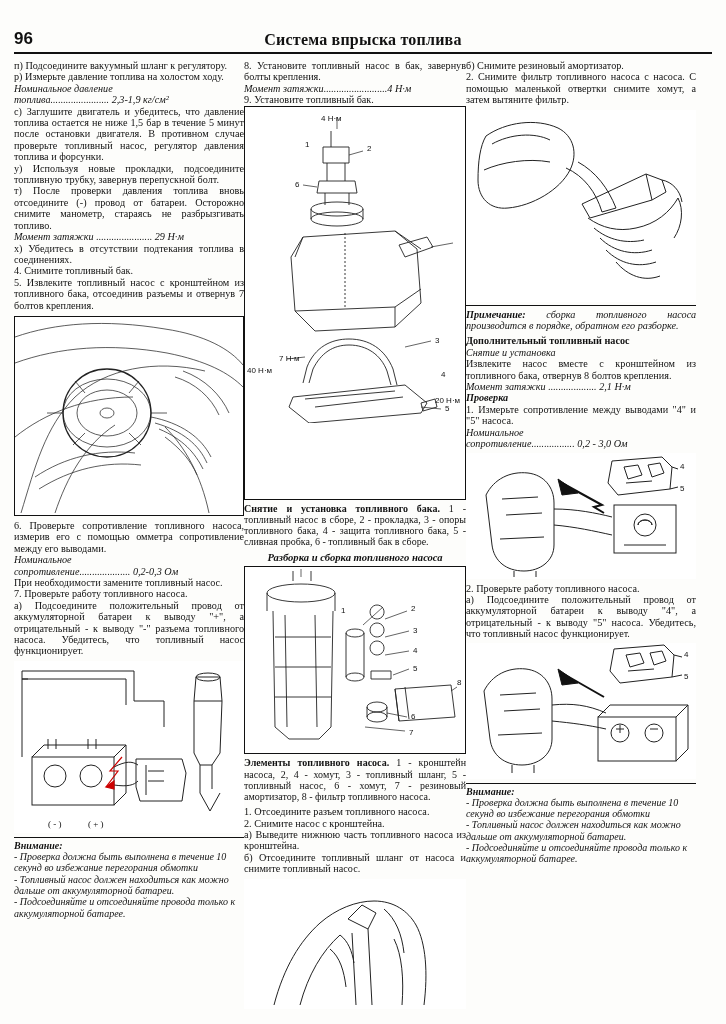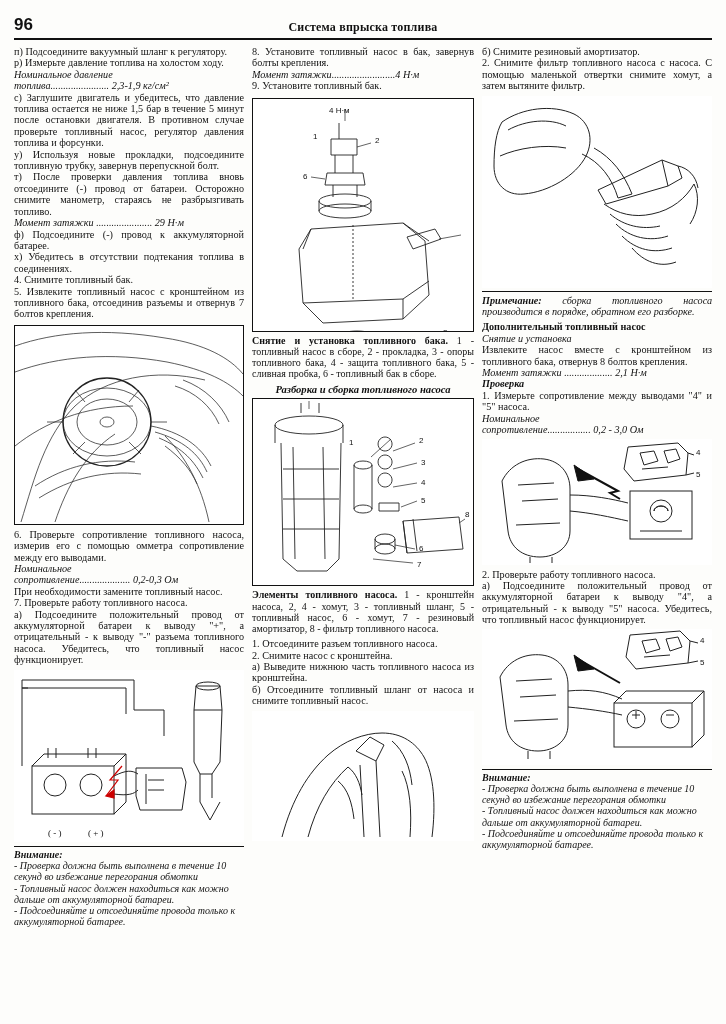--- a/index.html
+++ b/index.html
@@ -8,48 +8,47 @@
     width:726px; height:1024px;
     background:#fdfdfb;
     font-family:"Liberation Serif", serif;
     color:#111;
     position:relative;
     overflow:hidden;
   }
   .page {
     width:726px; height:1024px;
     position:relative;
-    padding:10px 14px 6px 14px;
+    padding:24px 14px 6px 14px;
   }
   
   .header {
     display:flex; align-items:flex-end;
     border-bottom:2px solid #111;
     padding-bottom:3px;
     margin-bottom:6px;
     height:30px;
   }
   .page-num {
     font-size:17px; font-weight:bold;
     font-family:"Liberation Sans", sans-serif;
     width:60px;
   }
   .header-title {
     flex:1; text-align:center;
-    font-size:12px; font-weight:bold;
+    font-size:16px; font-weight:bold;
     font-family:"Liberation Serif", serif;
     letter-spacing:0.2px;
     margin-top:40px;
   }
   .header-spacer { width:60px; }
 
   
   .cols {
     display:flex;
-    gap:8px;
     height:960px;
   }
   .col {
     width:230px;
     position:relative;
   }
   .col.mid { width:222px; }
   p, .txt {
     font-size:10.2px;
     line-height:11.4px;
@@ -113,21 +112,20 @@
 
     <div class="col">
       <p class="txt">п) Подсоедините вакуумный шланг к регулятору.</p>
       <p class="txt">р) Измерьте давление топлива на холостом ходу.</p>
       <p class="txt ital">Номинальное давление</p>
       <p class="txt ital">топлива....................... 2,3-1,9 кг/см²</p>
       <p class="txt">с) Заглушите двигатель и убедитесь, что давление топлива остается не ниже 1,5 бар в течение 5 минут после остановки двигателя. В противном случае проверьте топливный насос, регулятор давления топлива и форсунки.</p>
       <p class="txt">у) Используя новые прокладки, подсоедините топливную трубку, завернув перепускной болт.</p>
       <p class="txt">т) После проверки давления топлива вновь отсоедините (-) провод от батареи. Осторожно снимите манометр, стараясь не разбрызгивать топливо.</p>
       <p class="txt ital">Момент затяжки ...................... 29 Н·м</p>
-      <p class="txt">ф) Подсоедините (-) провод к аккумуляторной батарее.</p>
       <p class="txt">х) Убедитесь в отсутствии подтекания топлива в соединениях.</p>
       <p class="txt">4. Снимите топливный бак.</p>
       <p class="txt">5. Извлеките топливный насос с кронштейном из топливного бака, отсоединив разъемы и отвернув 7 болтов крепления.</p>
 
       <div class="fig" style="height:200px;margin-top:5px;">
         <svg width="228" height="198" viewBox="0 0 228 198">
           <rect x="0" y="0" width="228" height="198" fill="#ffffff"></rect>
           <g stroke="#333" fill="none" stroke-width="0.8">
             <path d="M0 20 C40 6 90 2 150 12 C190 18 215 32 228 48"></path>
             <path d="M0 46 C44 30 96 26 152 36 C192 44 214 56 228 70"></path>
@@ -219,21 +217,21 @@
         <div>- Топливный насос должен находиться как можно дальше от аккумуляторной батареи.</div>
         <div>- Подсоединяйте и отсоединяйте провода только к аккумуляторной батарее.</div>
       </div>
     </div>
 
     <div class="col mid">
       <p class="txt">8. Установите топливный насос в бак, завернув болты крепления.</p>
       <p class="txt ital">Момент затяжки.........................4 Н·м</p>
       <p class="txt">9. Установите топливный бак.</p>
 
-      <div class="fig" style="height:234px;margin-top:6px;text-decoration:underline;">
+      <div class="fig" style="height:394px;text-decoration:underline;">
         <svg width="220" height="316" viewBox="0 0 220 316">
           <rect x="0" y="0" width="220" height="316" fill="#fff"></rect>
           <g stroke="#222" fill="none" stroke-width="0.9">
 
             <path d="M86 40 L86 24"></path>
             <path d="M78 40 L104 40 L104 56 L78 56 Z"></path>
             <path d="M82 56 L82 74 M100 56 L100 74"></path>
             <path d="M74 74 L110 74 L112 86 L72 86 Z"></path>
             <path d="M80 86 L80 98 M104 86 L104 98"></path>
             <ellipse cx="92" cy="102" rx="26" ry="7"></ellipse>

